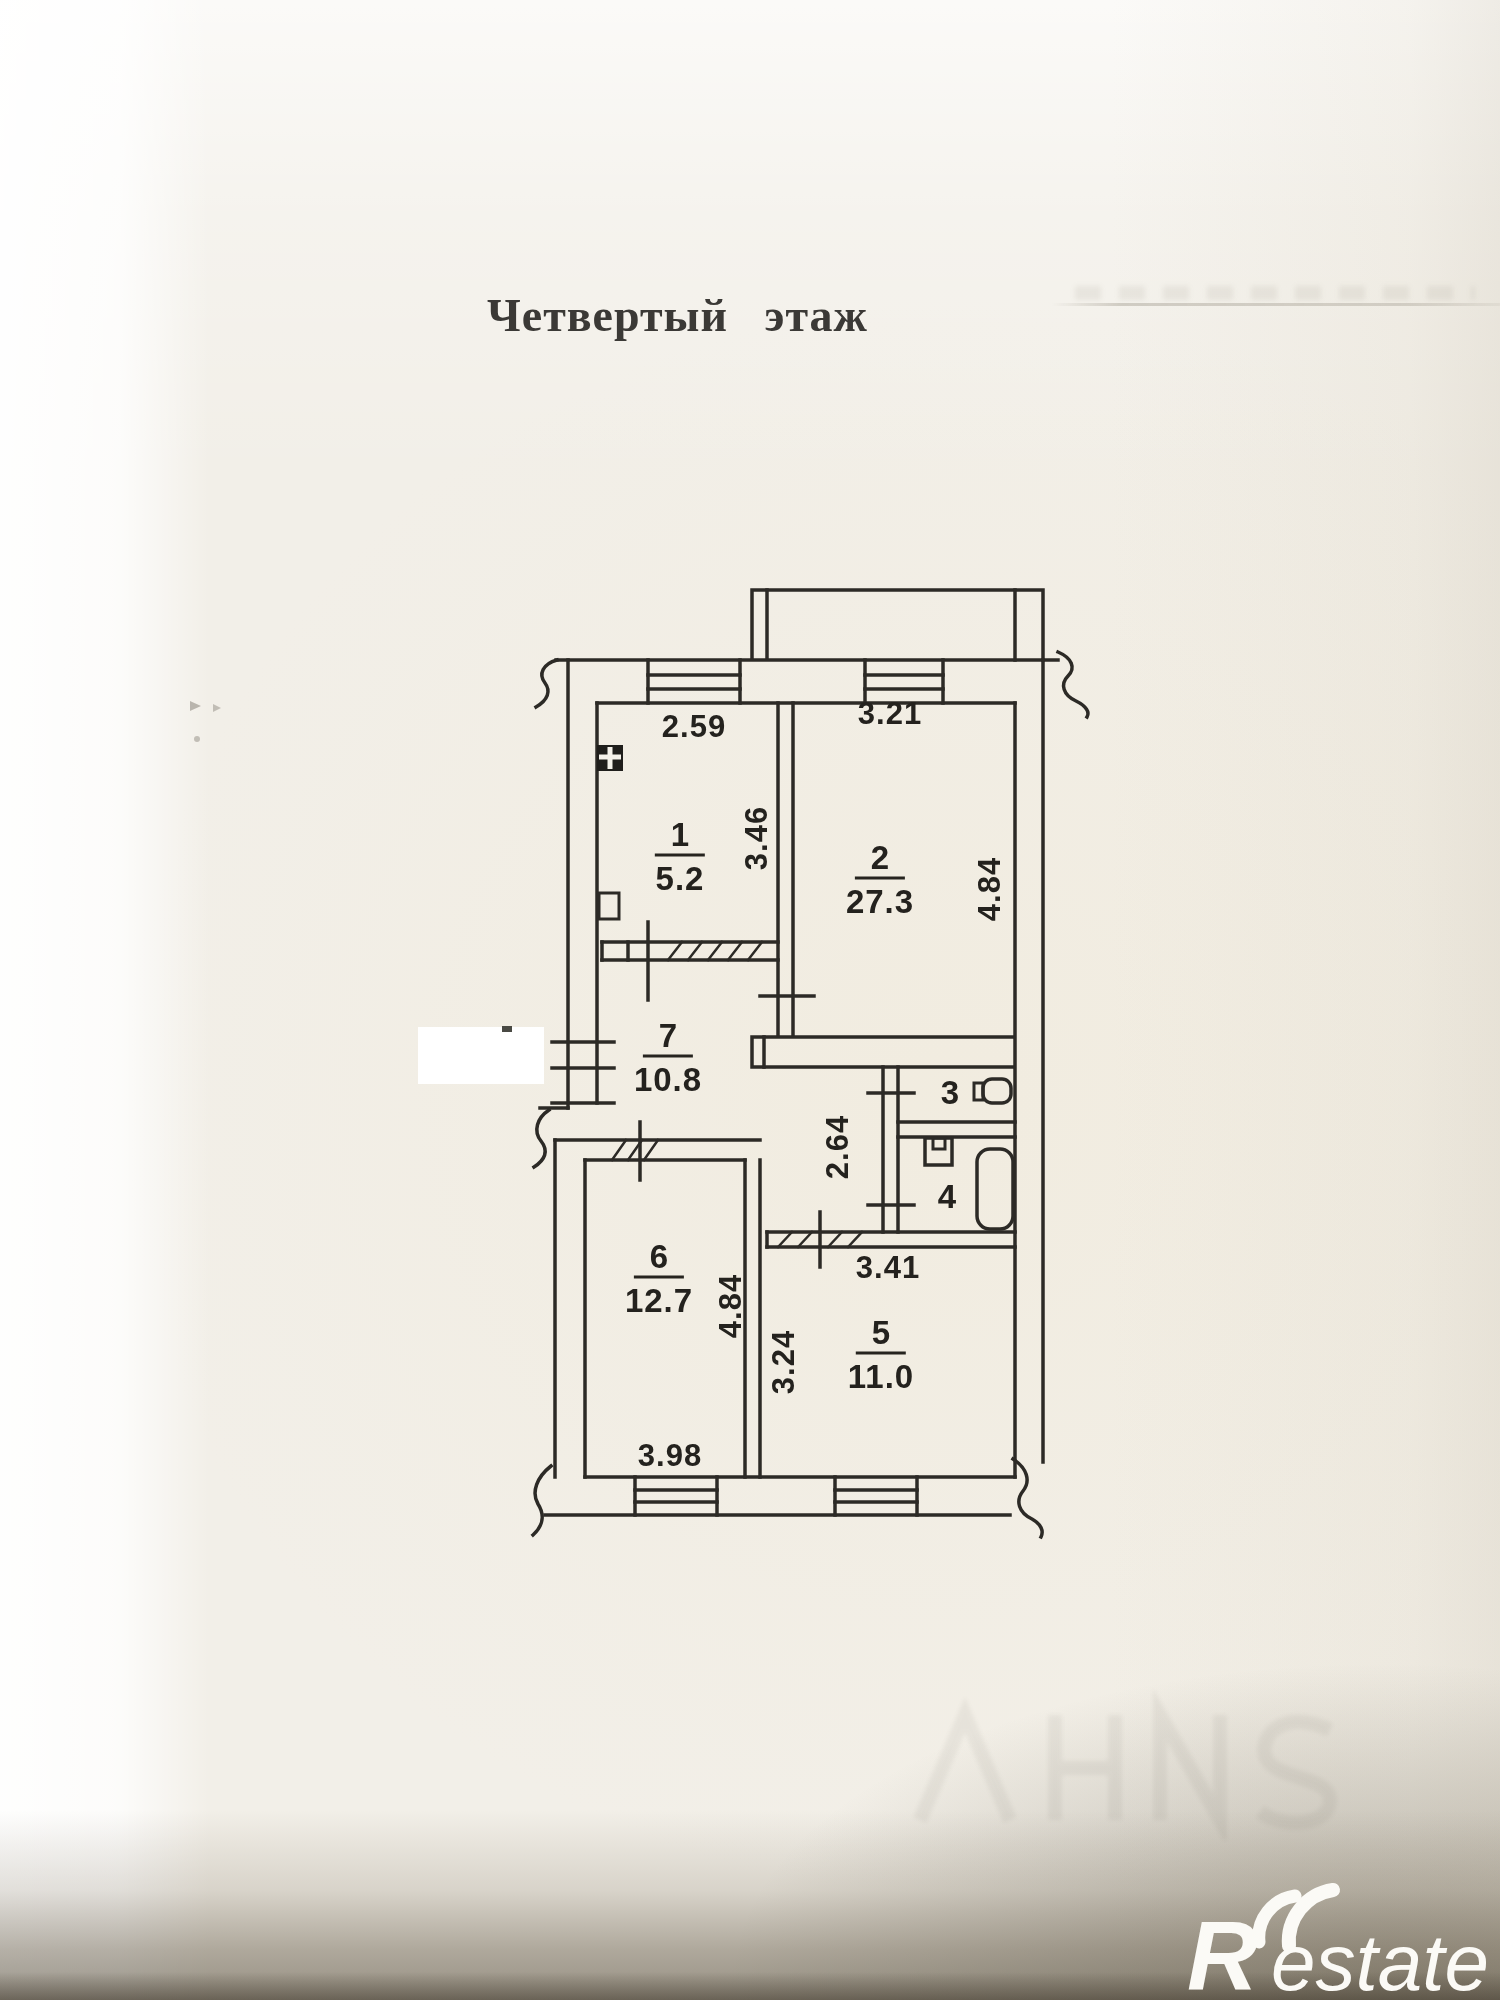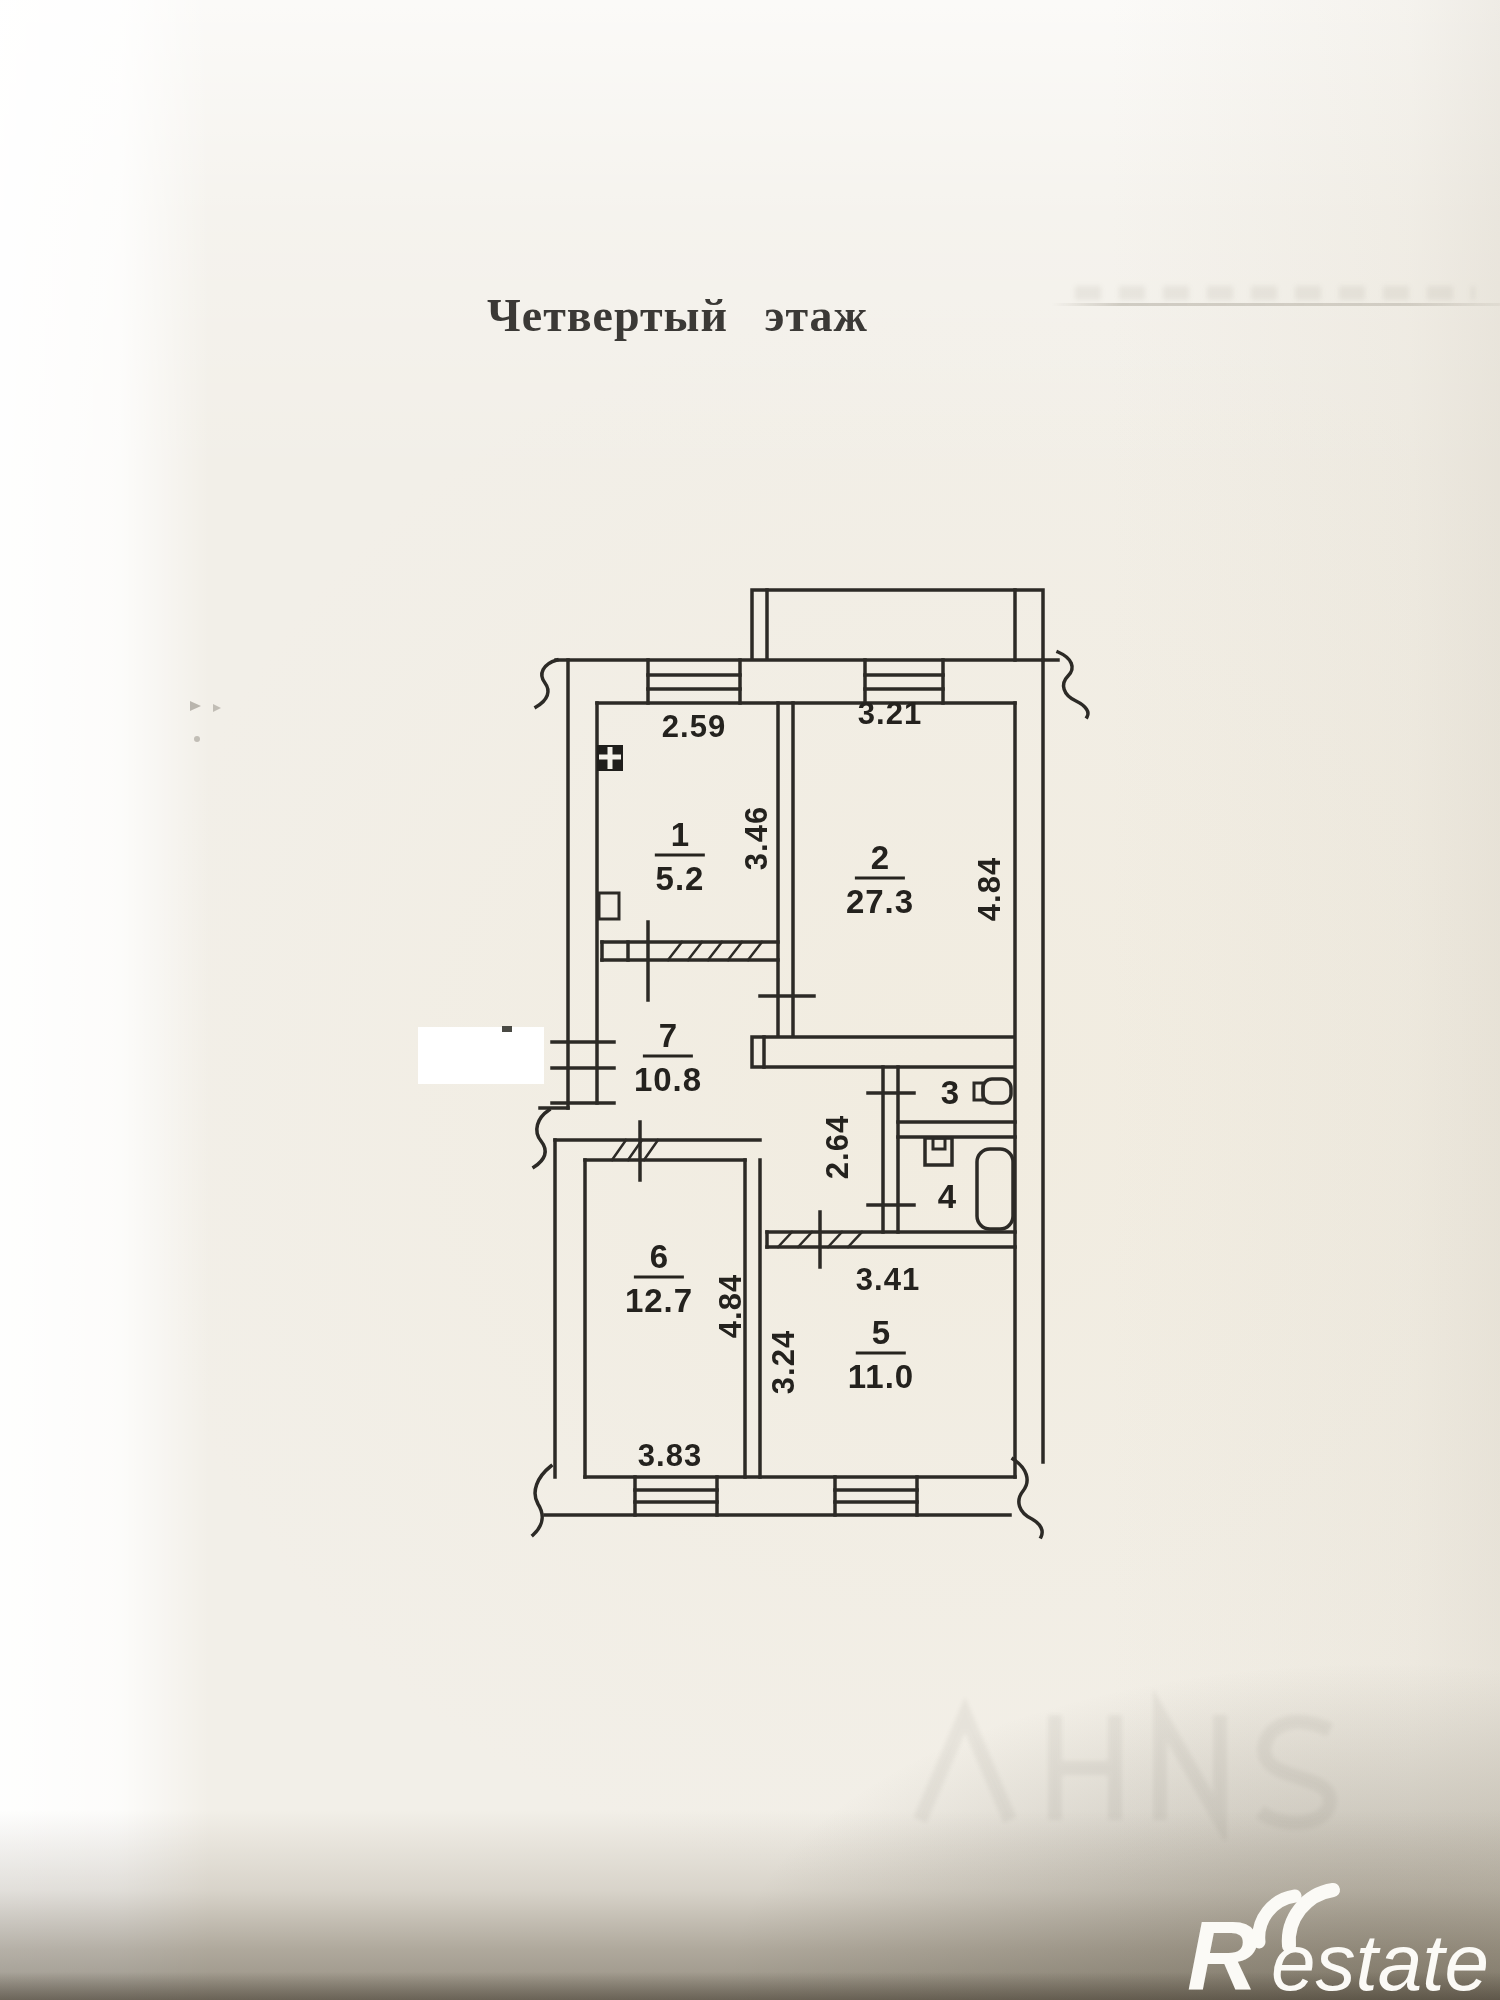--- a/index.html
+++ b/index.html
@@ -184,24 +184,24 @@
     <rect x="418" y="1027" width="126" height="57" fill="#ffffff"></rect>
     <rect x="502" y="1026" width="10" height="6" fill="#4a4a44"></rect>
   </g>
 </svg>
 
 <div class="dim" style="left:694px;top:727px;">2.59</div>
 <div class="dim" style="left:890px;top:714px;">3.21</div>
 <div class="dim rot" style="left:757px;top:838px;">3.46</div>
 <div class="dim rot" style="left:990px;top:889px;">4.84</div>
 <div class="dim rot" style="left:838px;top:1147px;">2.64</div>
-<div class="dim" style="left:888px;top:1268px;margin-top:12px;">3.41</div>
+<div class="dim" style="left:888px;top:1268px;">3.41</div>
 <div class="dim rot" style="left:731px;top:1306px;">4.84</div>
 <div class="dim rot" style="left:784px;top:1362px;">3.24</div>
-<div class="dim" style="left:670px;top:1456px;">3.83</div>
+<div class="dim" style="left:670px;top:1456px;">3.98</div>
 
 <div class="room" style="left:680px;top:856px;">
   <span class="num">1</span>
   <span class="area">5.2</span>
 </div>
 <div class="room" style="left:880px;top:879px;">
   <span class="num">2</span>
   <span class="area">27.3</span>
 </div>
 <div class="room single" style="left:950px;top:1092px;">

